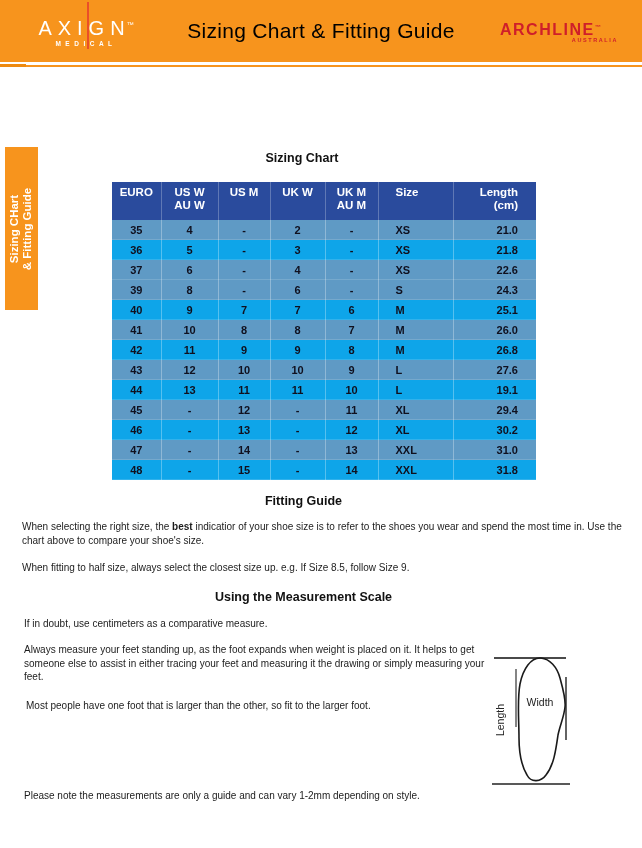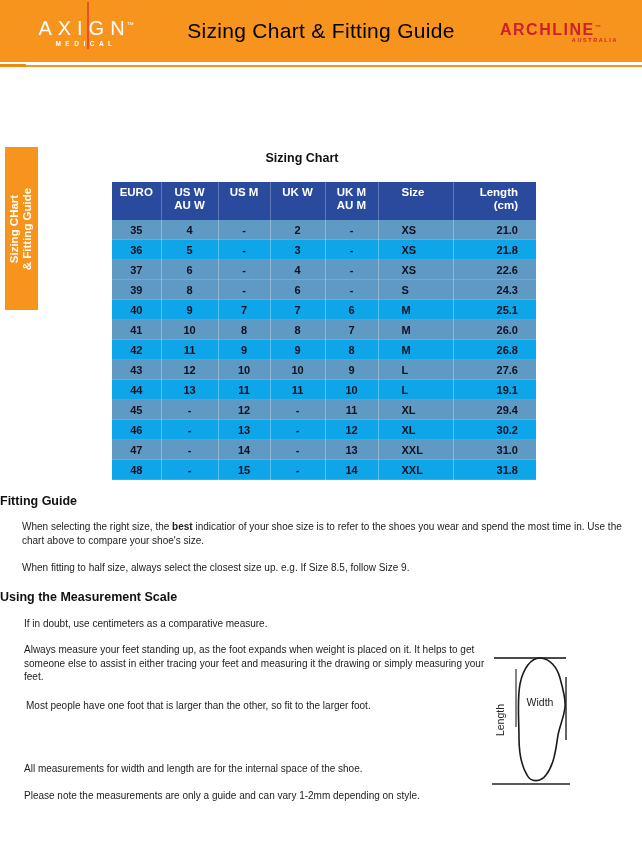--- a/index.html
+++ b/index.html
@@ -39,27 +39,27 @@
   .sizing-table{position:absolute;top:174px;left:112px;width:424px;border-collapse:collapse;
                 table-layout:fixed;font-weight:700;color:#10101e;margin-top:8px;}
   .sizing-table th{background:#2A4B9D;color:#fff;font-size:11.5px;line-height:13px;
                    height:34px;vertical-align:top;padding:4px 0 0 0;text-align:center;
                    border-right:1px solid rgba(255,255,255,.25);font-weight:700;}
   .sizing-table th:last-child{border-right:none;}
   .sizing-table td{font-size:11px;height:19px;padding:0;text-align:center;
                    border-right:1px solid rgba(255,255,255,.30);
                    border-bottom:1px solid rgba(255,255,255,.15);}
   .sizing-table td:last-child{border-right:none;}
-  .sizing-table th:nth-child(6),.sizing-table td:nth-child(6){text-align:left;padding-left:23px;}
+  .sizing-table th:nth-child(6),.sizing-table td:nth-child(6){text-align:left;padding-left:17px;}
   .sizing-table th:nth-child(7),.sizing-table td:nth-child(7){text-align:right;padding-right:18px;}
   .row-blue td{background:#5F9AC5;}
   .row-lav td{background:#0ea5e9;}
 
   
-  .h2{position:absolute;left:0;width:607px;font-weight:700;font-size:12.5px;color:#111;}
+  .h2{position:absolute;left:0;width:607px;text-align:center;font-weight:700;font-size:12.5px;color:#111;}
   .fitting-title{top:494px;}
   .measure-title{top:590px;}
   .para{position:absolute;font-size:10px;line-height:13.5px;color:#1c1c1c;}
   .p1{top:520px;left:22px;width:600px;}
   .p2{top:561px;left:22px;width:600px;}
   .m1{top:617px;left:24px;width:560px;}
   .m2{top:643px;left:24px;width:466px;}
   .m3{top:699px;left:26px;width:560px;}
   .m4{top:762px;left:24px;width:560px;}
   .m5{top:789px;left:24px;width:448px;}
@@ -256,21 +256,20 @@
   </table>
 
   <div class="h2 fitting-title">Fitting Guide</div>
   <div class="para p1"><span>When selecting the right size, the </span><b>best</b><span> indicatior of your shoe size is to refer to the shoes you wear and spend the most time in. Use the chart above to compare your shoe's size.</span></div>
   <div class="para p2">When fitting to half size, always select the closest size up. e.g. If Size 8.5, follow Size 9.</div>
 
   <div class="h2 measure-title">Using the Measurement Scale</div>
   <div class="para m1">If in doubt, use centimeters as a comparative measure.</div>
   <div class="para m2">Always measure your feet standing up, as the foot expands when weight is placed on it. It helps to get someone else to assist in either tracing your feet and measuring it the drawing or simply measuring your feet.</div>
   <div class="para m3">Most people have one foot that is larger than the other, so fit to the larger foot.</div>
-  <div class="para m4">All measurements for width and length are for the internal space of the shoe.</div>
   <div class="para m5">Please note the measurements are only a guide and can vary 1-2mm depending on style.</div>
 
   <svg class="foot-diagram" width="94" height="146" viewBox="0 0 94 146">
     <line x1="8" y1="10" x2="80" y2="10" stroke="#4a4a4a" stroke-width="1.8"></line>
     <line x1="6" y1="136" x2="84" y2="136" stroke="#222" stroke-width="1.3"></line>
     <line x1="30" y1="21" x2="30" y2="79" stroke="#333" stroke-width="1.2"></line>
     <line x1="80" y1="29" x2="80" y2="92" stroke="#222" stroke-width="1.4"></line>
     <path fill="none" stroke="#1a1a1a" stroke-width="1.6" d="M55,10 C64,11 71,19 74,30 C77,41 80,51 79,59 C78,69 74,77 72,87 C70,101 68,117 60,127 C55,134 45,135 41,127 C35,117 33,104 33,90 C33,72 31,52 34,36 C37,21 45,9 55,10 Z"></path>
     <text x="18" y="72" transform="rotate(-90 18 72)" text-anchor="middle" font-size="10.5" fill="#222" font-family="Liberation Sans, sans-serif">Length</text>
     <text x="54" y="58" text-anchor="middle" font-size="10.5" fill="#222" font-family="Liberation Sans, sans-serif">Width</text>

